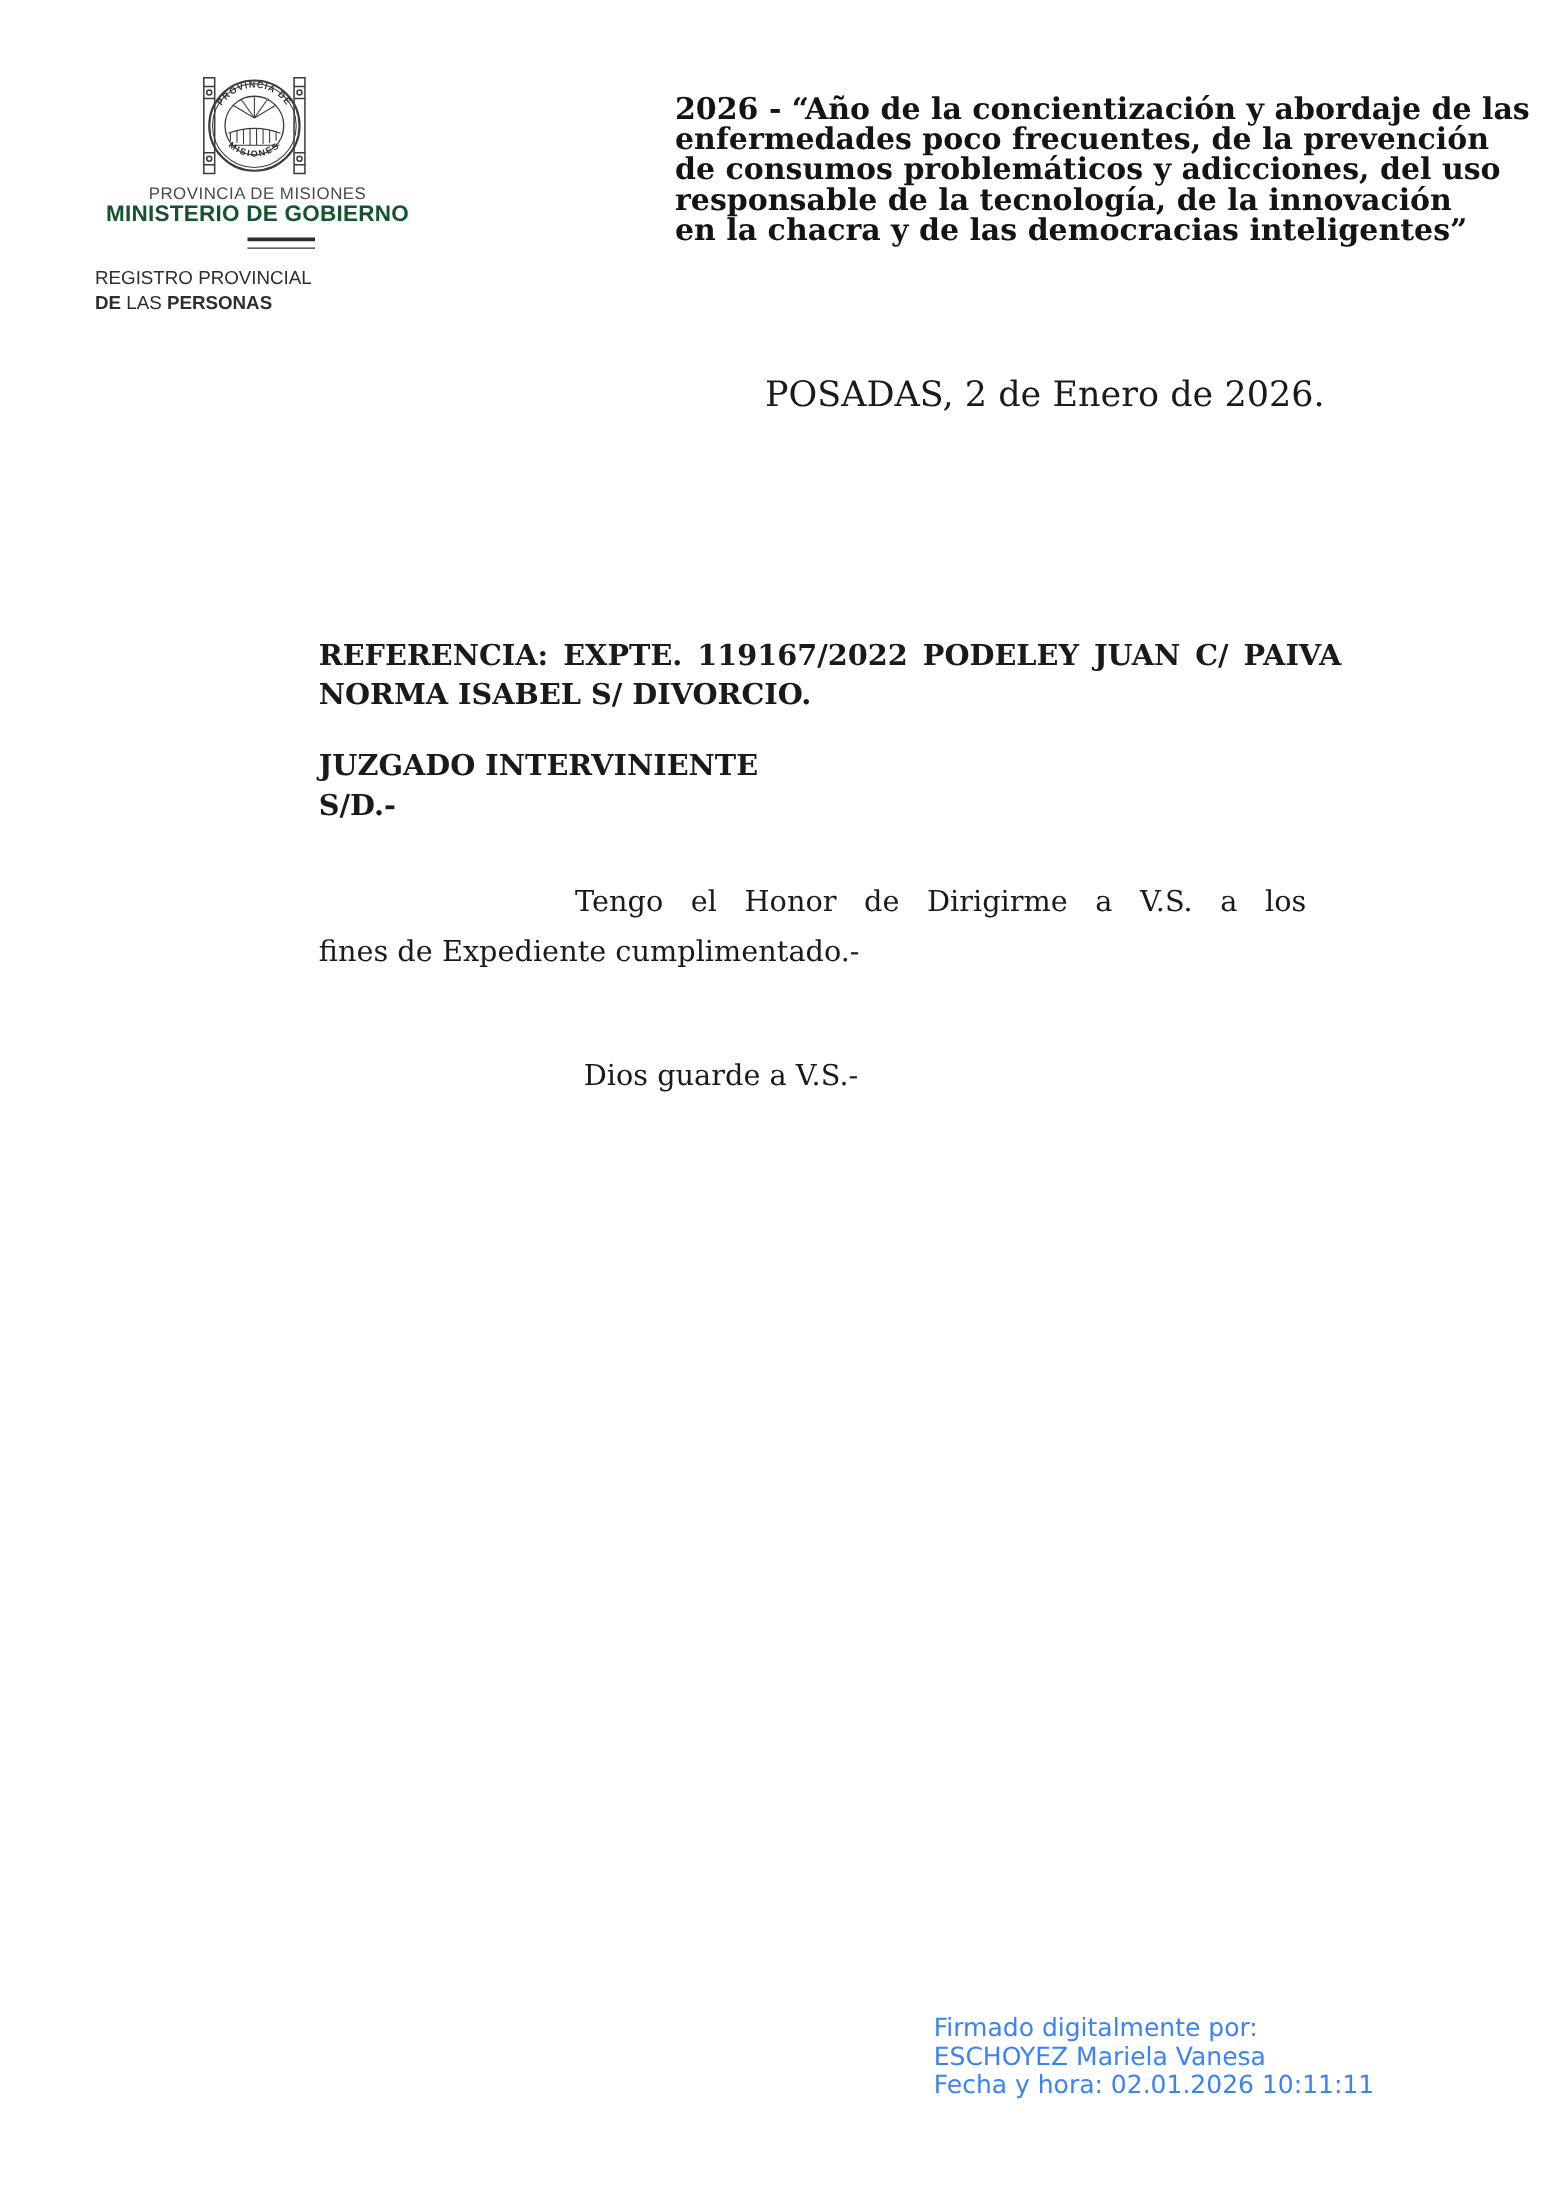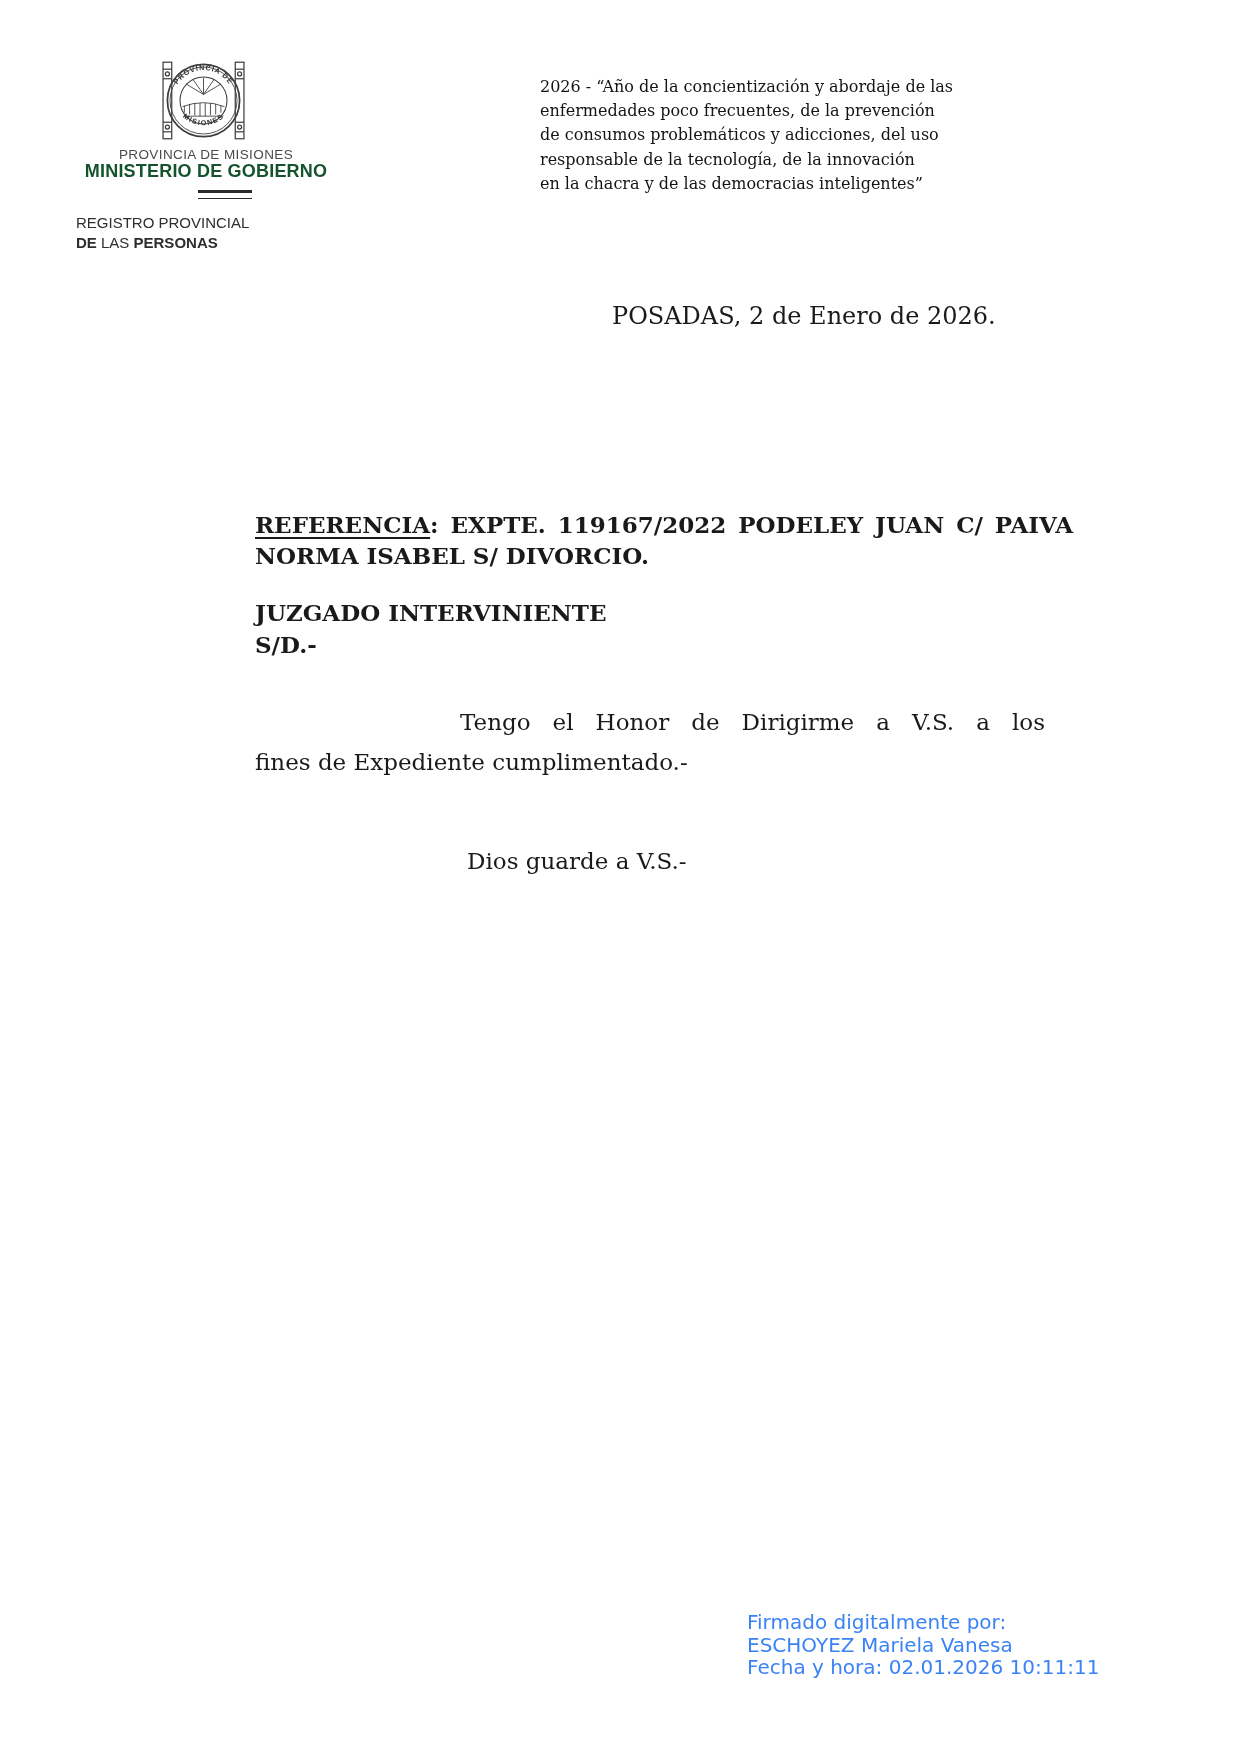--- a/index.html
+++ b/index.html
@@ -17,29 +17,29 @@
                letter-spacing:.2px;color:#14532d;white-space:nowrap;}
   .lh-divider{left:198px;top:190px;width:54px;height:5px;
               border-top:3px solid #2b2b2b;border-bottom:1px solid #2b2b2b;}
   .lh-office{left:76px;top:213px;width:260px;
              font-family:"Liberation Sans",sans-serif;font-size:15px;line-height:19.5px;
              color:#2e2e2e;}
   .lh-office .b{font-weight:bold;}
 
   
   .motto{left:540px;top:75px;width:600px;text-align:left;
-         font-weight:normal;font-size:16px;line-height:24.2px;color:#141414;}
+         font-weight:bold;font-size:24px;line-height:24.2px;color:#141414;}
   .motto div{white-space:nowrap;}
 
   
-  .dateline{left:612px;top:302px;font-size:24px;line-height:28px;white-space:nowrap;}
+  .dateline{left:612px;top:302px;font-size:28px;line-height:28px;white-space:nowrap;}
 
   .ref{left:255px;top:510px;width:818px;font-weight:bold;font-size:23px;line-height:30.5px;}
   .ref .l1{text-align:justify;text-align-last:justify;}
-  .und{text-decoration:underline;text-decoration-thickness:2px;text-underline-offset:4px;}
+  .und{text-decoration-thickness:2px;text-underline-offset:4px;}
 
   .court{left:255px;top:597px;font-weight:bold;font-size:23px;line-height:32px;}
 
   .body1{left:255px;top:702px;width:790px;box-sizing:border-box;padding-left:205px;
          font-size:23px;line-height:41px;text-align:justify;text-align-last:justify;}
   .body2{left:255px;top:749px;font-size:23px;white-space:nowrap;}
   .closing{left:467px;top:848px;font-size:23px;white-space:nowrap;}
 
   
   .sig{left:727px;top:1611px;font-family:"DejaVu Sans",sans-serif;

